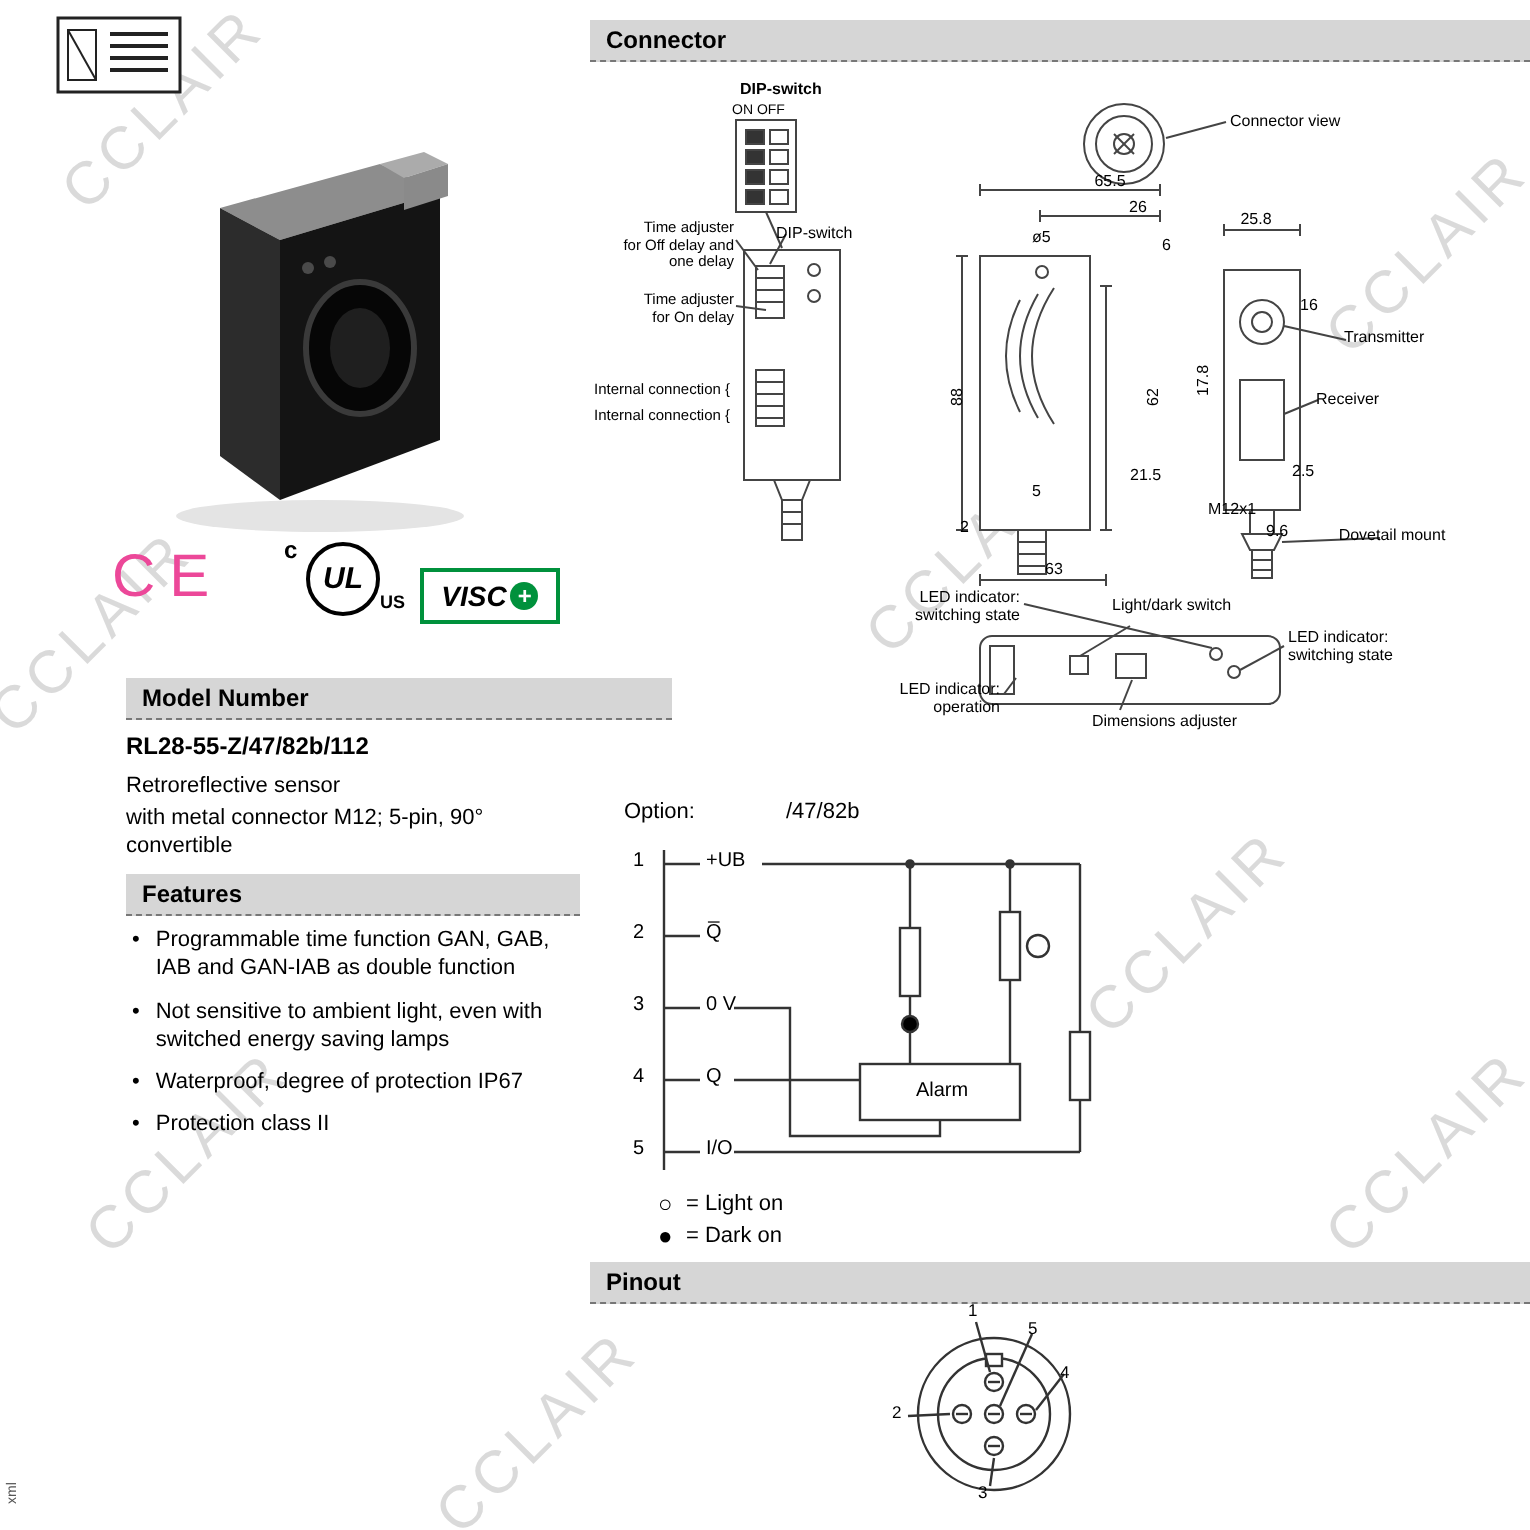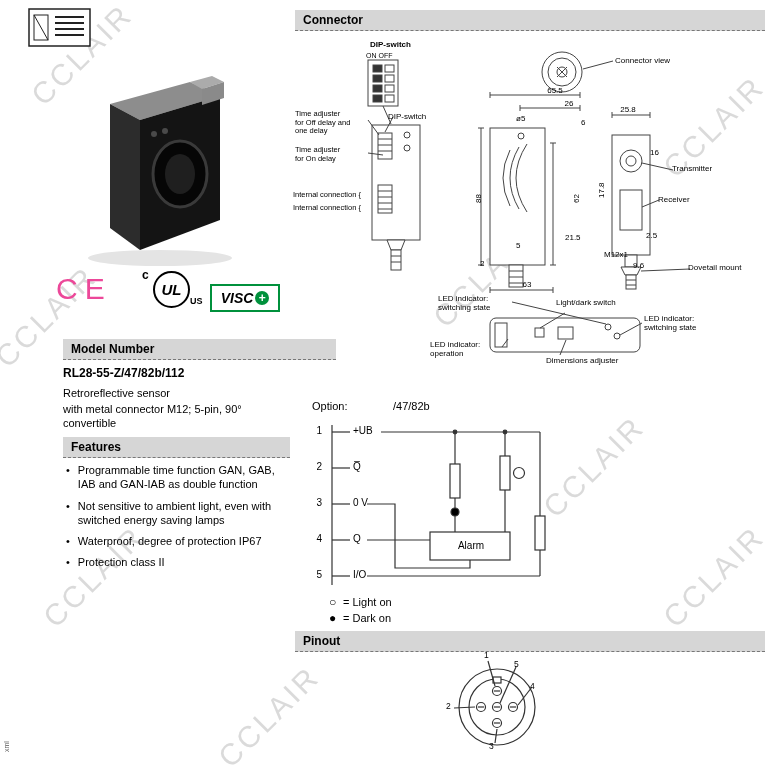--- a/index.html
+++ b/index.html
@@ -4,21 +4,21 @@
 <style>
   html,body{margin:0;padding:0;background:#fff;}
   .page{position:relative;width:765px;height:765px;background:#fff;overflow:hidden;
         font-family:"Liberation Sans",sans-serif;color:#000;}
   .watermark{position:absolute;transform:rotate(-45deg);color:#b7b7b7;opacity:.5;
              font-size:30px;letter-spacing:3px;z-index:1;font-weight:400;}
   .hdr{position:absolute;background:#d6d6d6;border-bottom:1px dashed #777;font-weight:bold;
        font-size:12px;line-height:20px;height:21px;padding-left:8px;box-sizing:border-box;z-index:4;}
   .lbl{position:absolute;font-size:8px;line-height:1.15;z-index:4;}
   .pre{white-space:pre-line;}
-  .r{text-align:left;} .c{text-align:center;}
+  .r{text-align:right;} .c{text-align:center;}
   .rot{transform:rotate(-90deg);transform-origin:left top;}
   .body-text{position:absolute;font-size:11px;line-height:1.3;z-index:4;}
   .line-art{position:absolute;z-index:3;}
   .features{position:absolute;left:63px;top:463px;width:229px;z-index:4;}
   .feat{display:flex;font-size:11px;line-height:1.3;margin-bottom:7px;}
   .feat::before{content:"•";margin:0 8px 0 3px;}
   .pin-num{position:absolute;width:18px;text-align:right;font-size:10px;z-index:4;}
   .pin-lbl{position:absolute;font-size:10px;z-index:4;}
   .legend-row{position:absolute;display:flex;align-items:center;font-size:11px;z-index:4;}
   .legend-sym{width:14px;font-size:12px;}
@@ -240,21 +240,21 @@
   <div class="lbl rot" style="left:572px;top:203px;">62</div>
   <div class="lbl" style="left:565px;top:233px;width:24px;">21.5</div>
   <div class="lbl" style="left:646px;top:231px;width:18px;">2.5</div>
   <div class="lbl" style="left:516px;top:241px;width:12px;">5</div>
   <div class="lbl" style="left:480px;top:259px;width:10px;">2</div>
   <div class="lbl c" style="left:514px;top:280px;width:26px;">63</div>
   <div class="lbl" style="left:604px;top:250px;width:32px;">M12x1</div>
   <div class="lbl" style="left:633px;top:261px;width:20px;">9.6</div>
   <div class="lbl" style="left:672px;top:164px;width:60px;">Transmitter</div>
   <div class="lbl" style="left:658px;top:195px;width:50px;">Receiver</div>
-  <div class="lbl" style="left:688px;top:263px;width:72px;">Dovetail mount</div>
+  <div class="lbl" style="left:660px;top:263px;width:72px;text-align:center;">Dovetail mount</div>
   <div class="lbl pre r" style="left:438px;top:294px;width:72px;">LED indicator:
 switching state</div>
   <div class="lbl" style="left:556px;top:298px;width:74px;">Light/dark switch</div>
   <div class="lbl pre" style="left:644px;top:314px;width:72px;">LED indicator:
 switching state</div>
   <div class="lbl pre r" style="left:430px;top:340px;width:70px;">LED indicator:
 operation</div>
   <div class="lbl" style="left:546px;top:356px;width:88px;">Dimensions adjuster</div>
 
 

